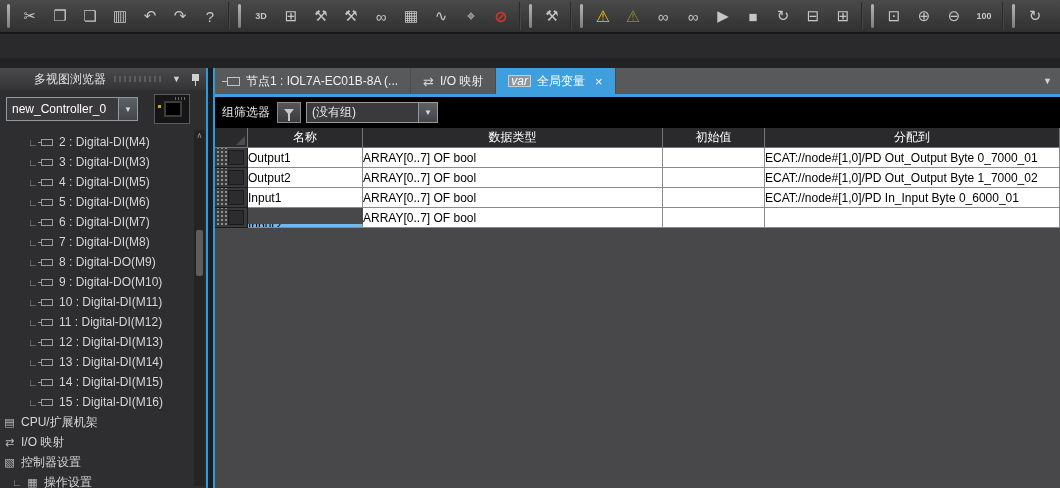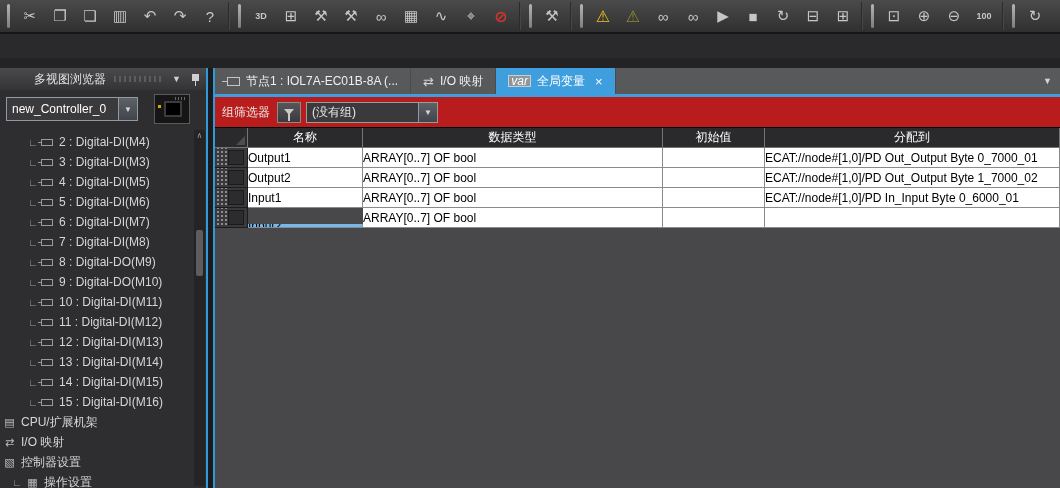--- a/index.html
+++ b/index.html
@@ -75,21 +75,21 @@
   .ecat-icon { width:20px; height:15px; background:#7d7d7d; display:flex; flex-direction:column; justify-content:flex-end; flex:none; }
   .ecat-icon .grid { height:6px; background:repeating-linear-gradient(90deg,#4a4a4a 0 2px,transparent 2px 4px); }
   .ecat-icon .txt { font-size:6px; font-weight:bold; color:#e03a2e; line-height:8px; text-align:center; }
   .node-icon { width:13px; height:9px; border:1px solid #c4c4c4; position:relative; flex:none; }
   .node-icon::before { content:""; position:absolute; left:-6px; top:3px; width:6px; height:1px; background:#c4c4c4; }
   .iomap-icon { color:#d3d3d3; font-size:13px; flex:none; }
   .var-icon { background:#8e959b; border:1px solid #c9ced2; color:#fff; font-size:12px; font-style:italic;
               line-height:10px; padding:0 2px; flex:none; }
 
   
-  .filterbar { height:30px; flex:none; display:flex; align-items:center; padding-left:7px; gap:5px; background:#b91c1c; }
+  .filterbar { height:30px; flex:none; display:flex; align-items:center; padding-left:7px; gap:5px; background:#000000; }
   .filter-label { color:#eaeaea; font-size:12px; margin-right:2px; }
   .filter-btn { width:24px; height:21px; background:linear-gradient(#57575a,#3a3a3d); border:1px solid #8a8a8a;
                 display:flex; align-items:center; justify-content:center; cursor:pointer; }
   .funnel { width:0; height:0; border-left:5px solid transparent; border-right:5px solid transparent; border-top:6px solid #c9c9c9; position:relative; }
   .funnel::after { content:""; position:absolute; left:-1px; top:-1px; width:2px; height:7px; background:#c9c9c9; }
   .group-select { width:132px; height:21px; background:#3a3a3c; border:1px solid #9a9a9a; display:flex; align-items:center; cursor:pointer; }
   .group-select .val { flex:1; color:#e8e8e8; font-size:12px; padding-left:5px; }
 
   
   .vtable { flex:none; border-top:1px solid #000; }

